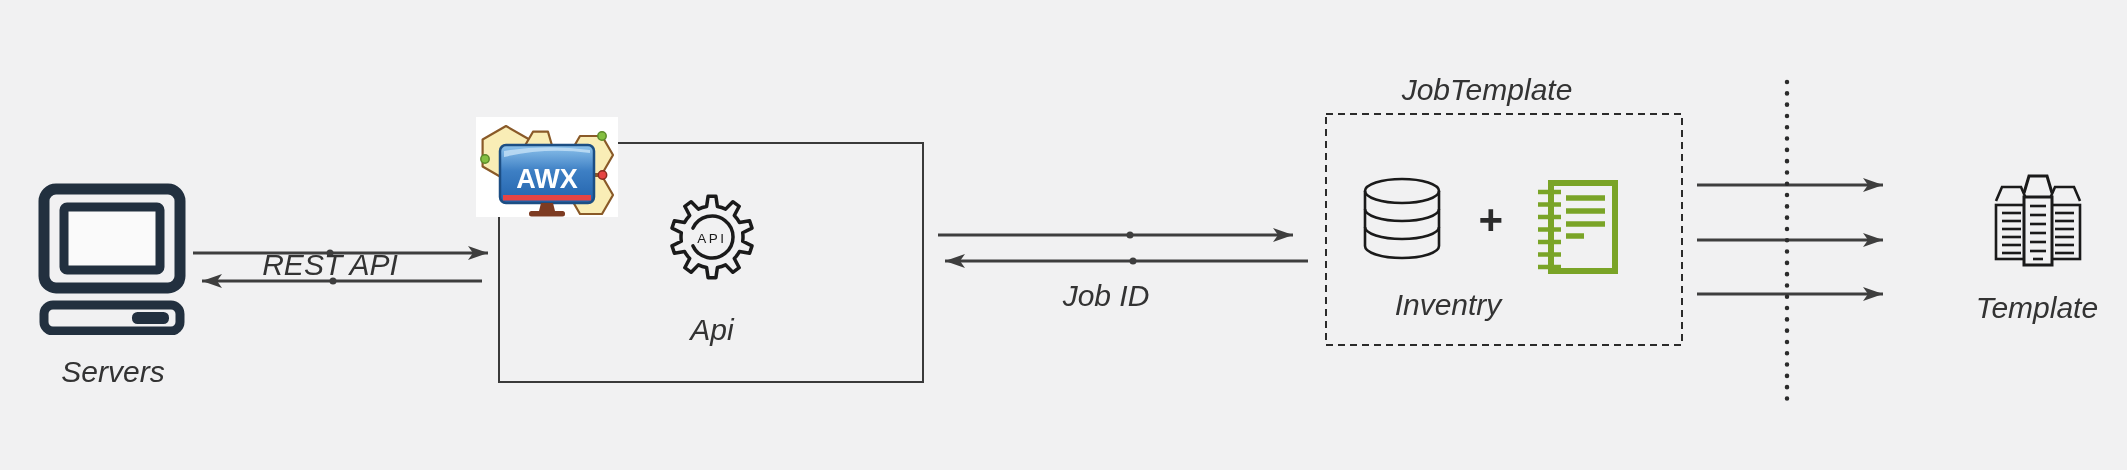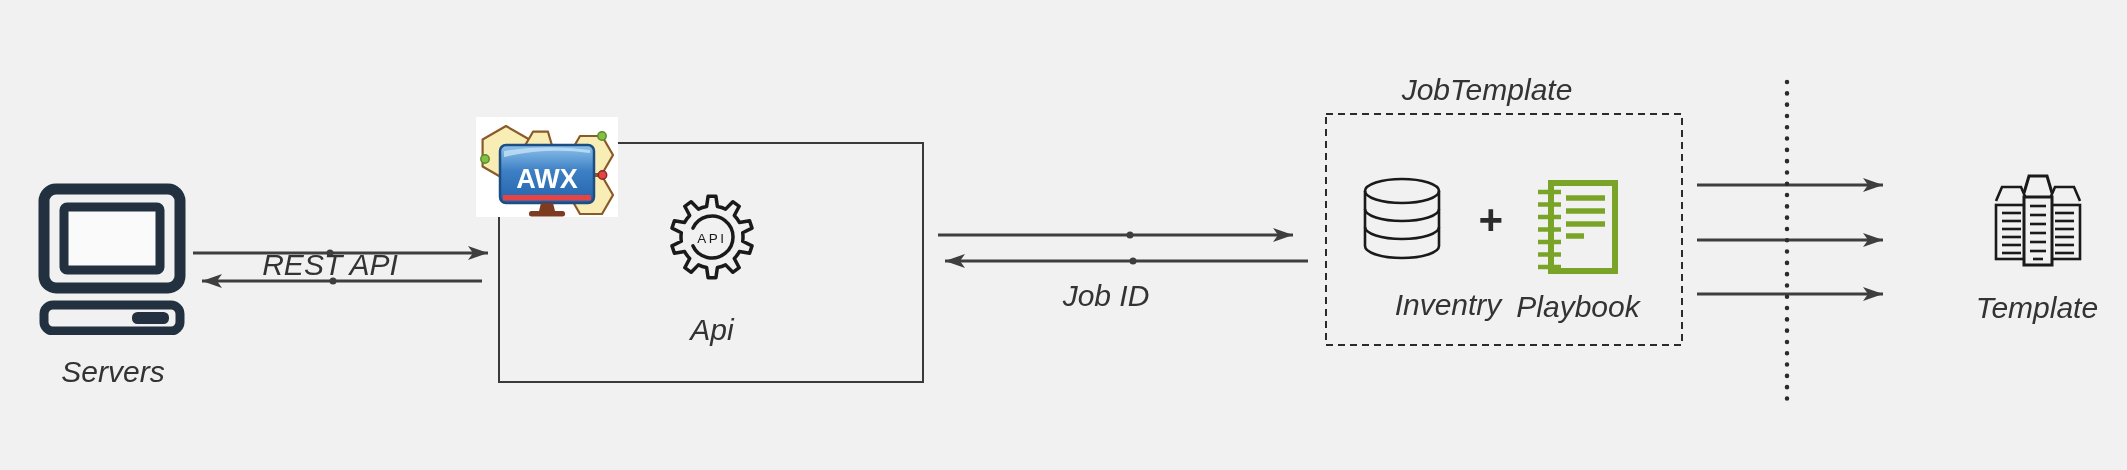--- a/index.html
+++ b/index.html
@@ -135,21 +135,20 @@
       <g stroke-width="5.5">
         <line x1="33" y1="20" x2="72" y2="20"></line>
         <line x1="33" y1="33" x2="72" y2="33"></line>
         <line x1="33" y1="46" x2="72" y2="46"></line>
         <line x1="33" y1="58" x2="51" y2="58"></line>
       </g>
     </g>
   </svg>
 
   <div class="lbl" style="left:1400px;top:304px;margin-left:48px;">Inventry</div>
-  <div class="lbl" style="left:1578px;top:306px;">Playbook</div>
 
   <svg class="abs" style="left:1986px;top:163px;" width="104" height="106" viewBox="0 0 104 106">
     <g class="icon-stroke" stroke-width="2.6">
 
       <path d="M10,38 L16,24 L35,24 L41,38"></path>
       <rect x="10" y="42" width="31" height="54"></rect>
       <g>
         <line x1="16" y1="50" x2="35" y2="50"></line>
         <line x1="16" y1="58" x2="35" y2="58"></line>
         <line x1="16" y1="66" x2="35" y2="66"></line>

